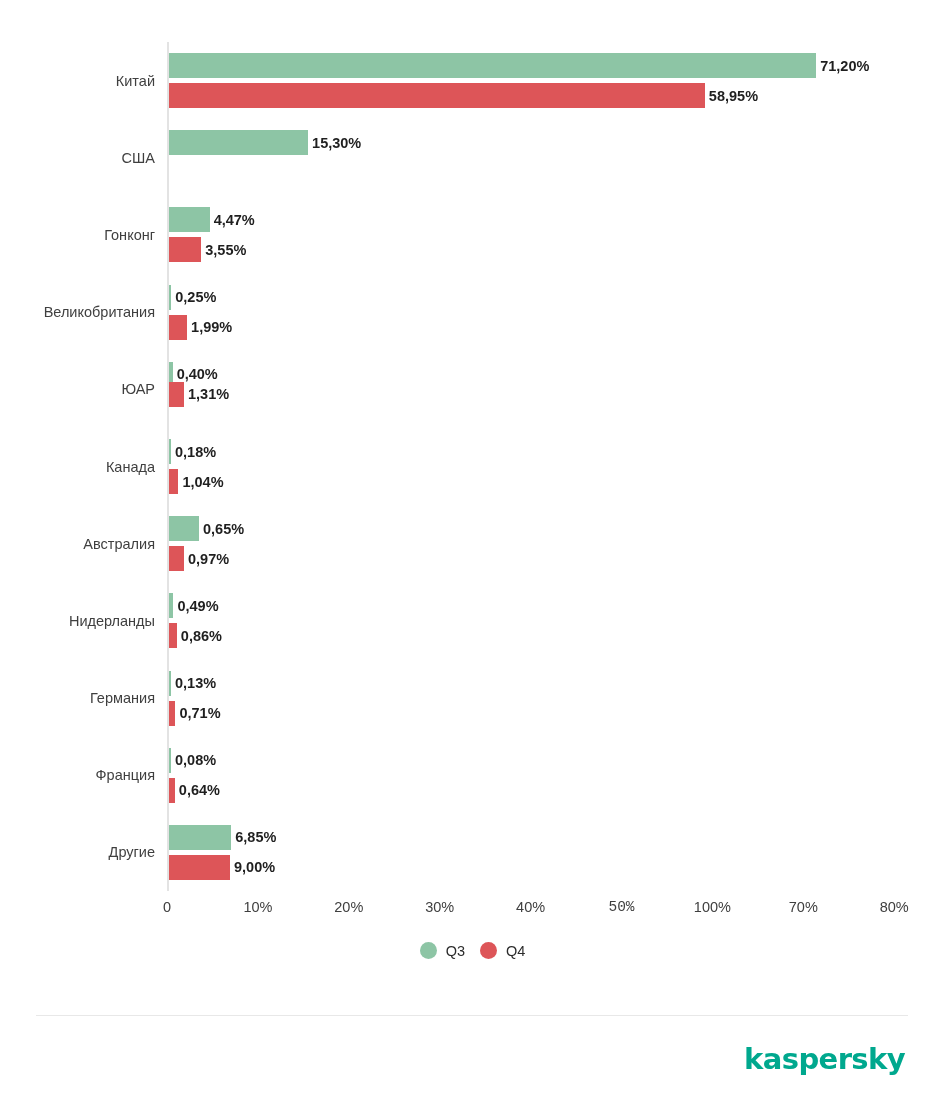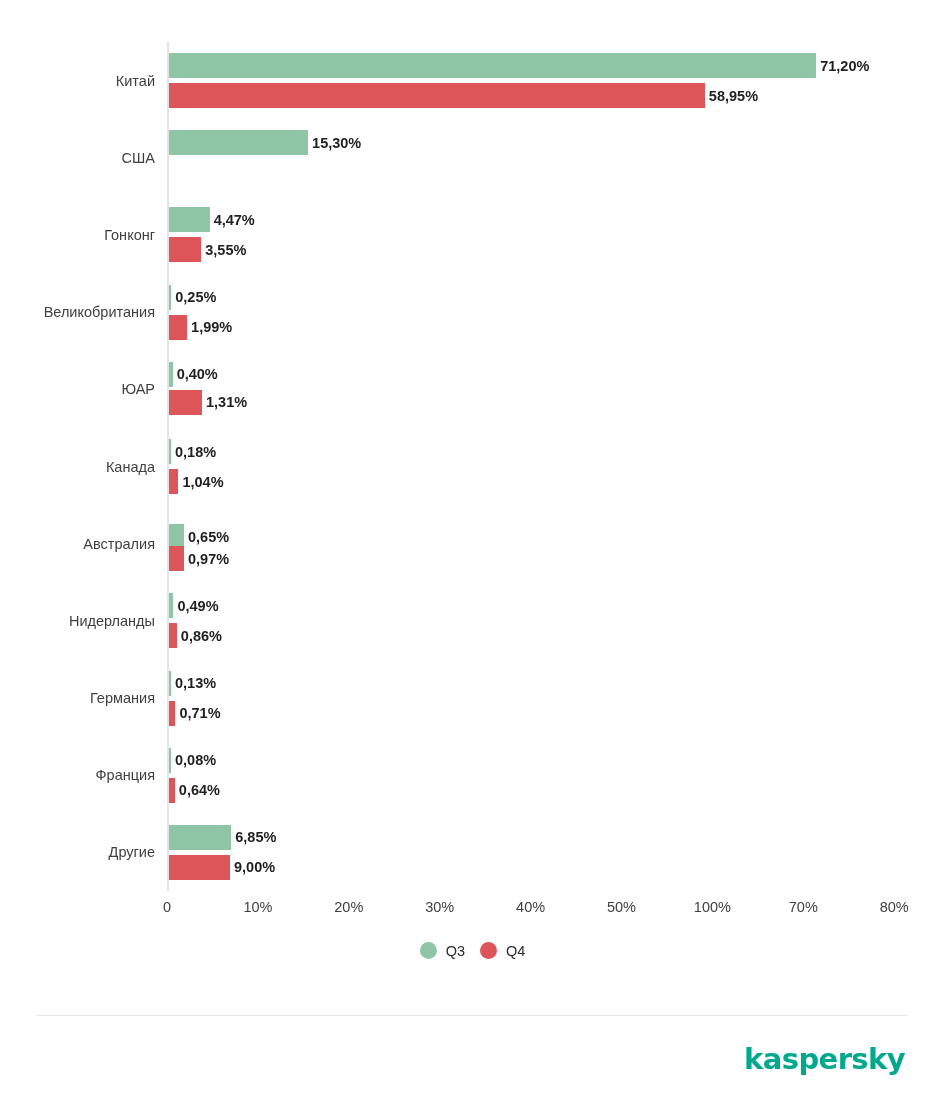--- a/index.html
+++ b/index.html
@@ -196,39 +196,39 @@
             <div class="bar q4" style="width: 100%;"></div>
             <div class="bar-value">1,99%</div>
           </div>
         </div>
         <div class="cat-group" style="top: 319.818px; height: 55px;">
           <div class="cat-label">ЮАР</div>
           <div class="bar-row" style="top: 0px; width: 3.636px;">
             <div class="bar q3" style="width: 100%;"></div>
             <div class="bar-value">0,40%</div>
           </div>
-          <div class="bar-row" style="top: 28px; width: 33px;">
+          <div class="bar-row" style="top: 20px; width: 15px;">
             <div class="bar q4" style="width: 100%;"></div>
             <div class="bar-value">1,31%</div>
           </div>
         </div>
         <div class="cat-group" style="top: 397px; height: 55px;">
           <div class="cat-label">Канада</div>
           <div class="bar-row" style="top: 0px; width: 2px;">
             <div class="bar q3" style="width: 100%;"></div>
             <div class="bar-value">0,18%</div>
           </div>
           <div class="bar-row" style="top: 30px; width: 9.4536px;">
             <div class="bar q4" style="width: 100%;"></div>
             <div class="bar-value">1,04%</div>
           </div>
         </div>
         <div class="cat-group" style="top: 474.182px; height: 55px;">
           <div class="cat-label">Австралия</div>
-          <div class="bar-row" style="top: 0px; width: 15px; margin-top: 8px;">
+          <div class="bar-row" style="top: 0px; width: 30px;">
             <div class="bar q3" style="width: 100%;"></div>
             <div class="bar-value">0,65%</div>
           </div>
           <div class="bar-row" style="top: 30px; width: 15px;">
             <div class="bar q4" style="width: 100%;"></div>
             <div class="bar-value">0,97%</div>
           </div>
         </div>
         <div class="cat-group" style="top: 551.364px; height: 55px;">
           <div class="cat-label">Нидерланды</div>
@@ -276,21 +276,21 @@
         </div>
       </div>
   </div>
 
   <div id="xaxis">
       <div class="xtick" style="left: 0px;">0</div>
       <div class="xtick" style="left: 90.9px;">10%</div>
       <div class="xtick" style="left: 181.8px;">20%</div>
       <div class="xtick" style="left: 272.7px;">30%</div>
       <div class="xtick" style="left: 363.6px;">40%</div>
-      <div class="xtick" style="left: 454.5px;">50%</div>
+      <div class="xtick" style="left: 454.5px; font-family: Liberation Mono, monospace;">50%</div>
       <div class="xtick" style="left: 545.4px;">100%</div>
       <div class="xtick" style="left: 636.3px;">70%</div>
       <div class="xtick" style="left: 727.2px;">80%</div>
     </div>
 
   <div id="legend">
       <div class="legend-item">
         <span class="legend-dot q3"></span>
         <span class="legend-label">Q3</span>
       </div>

